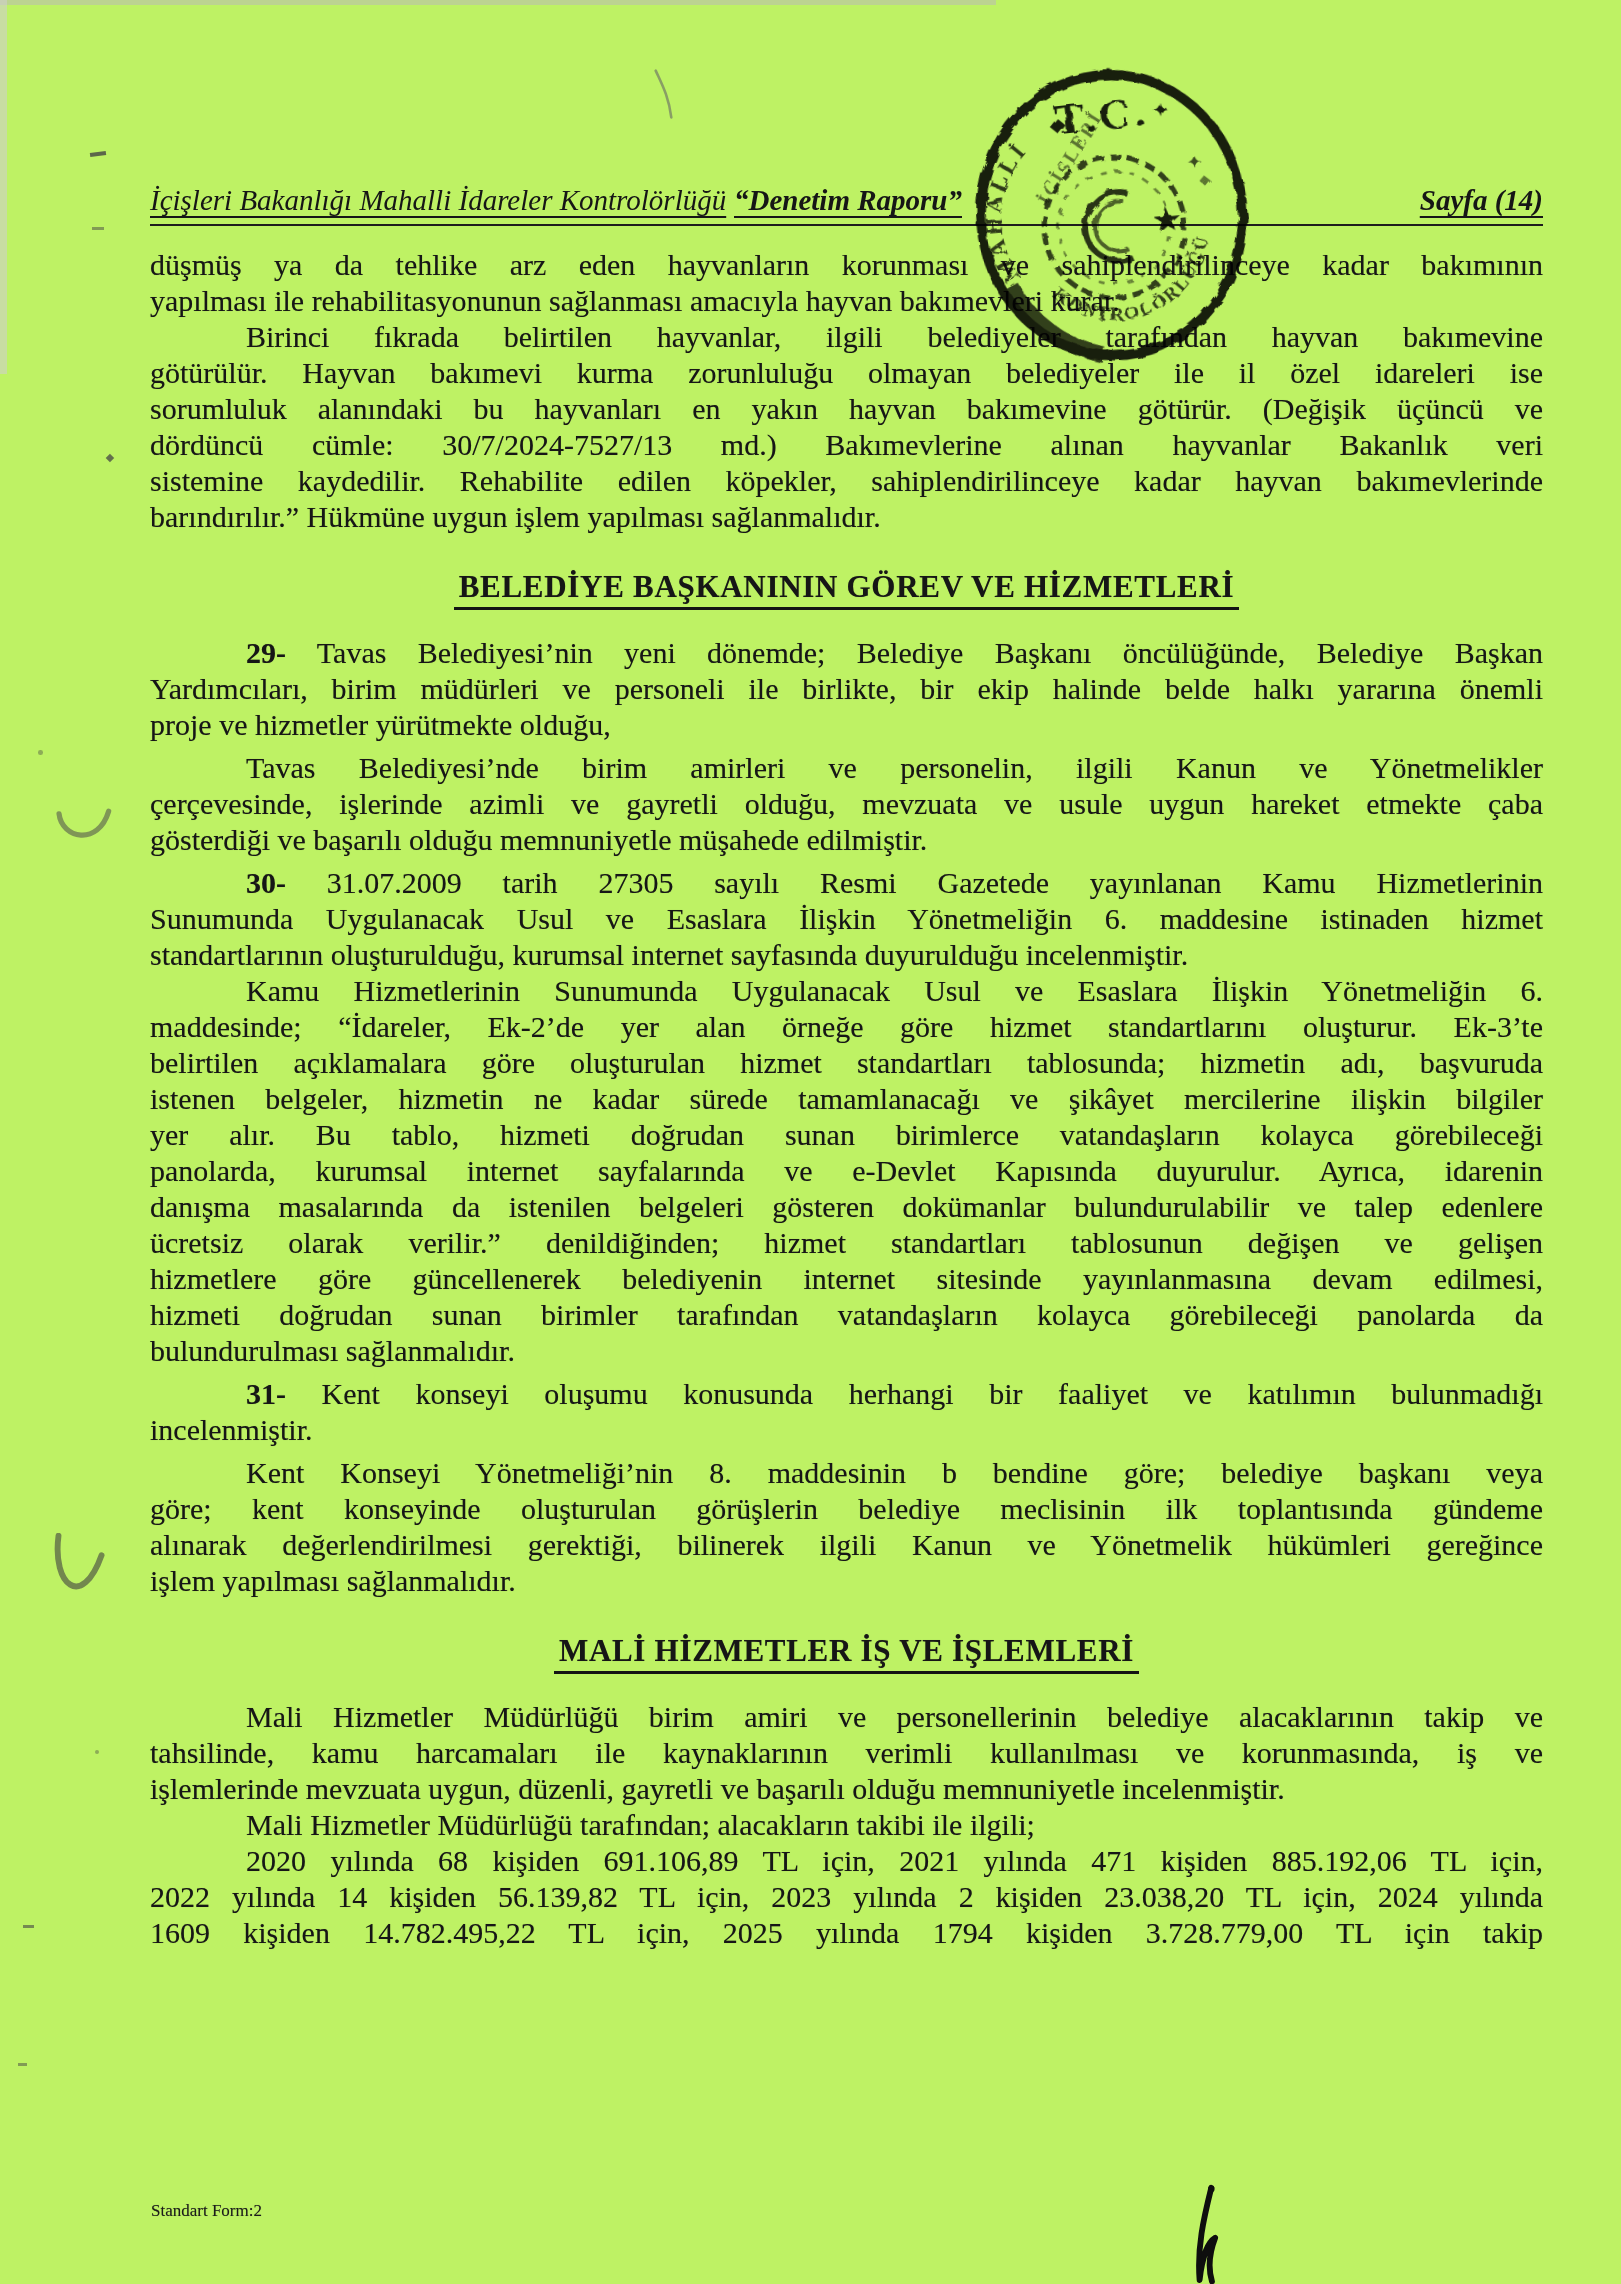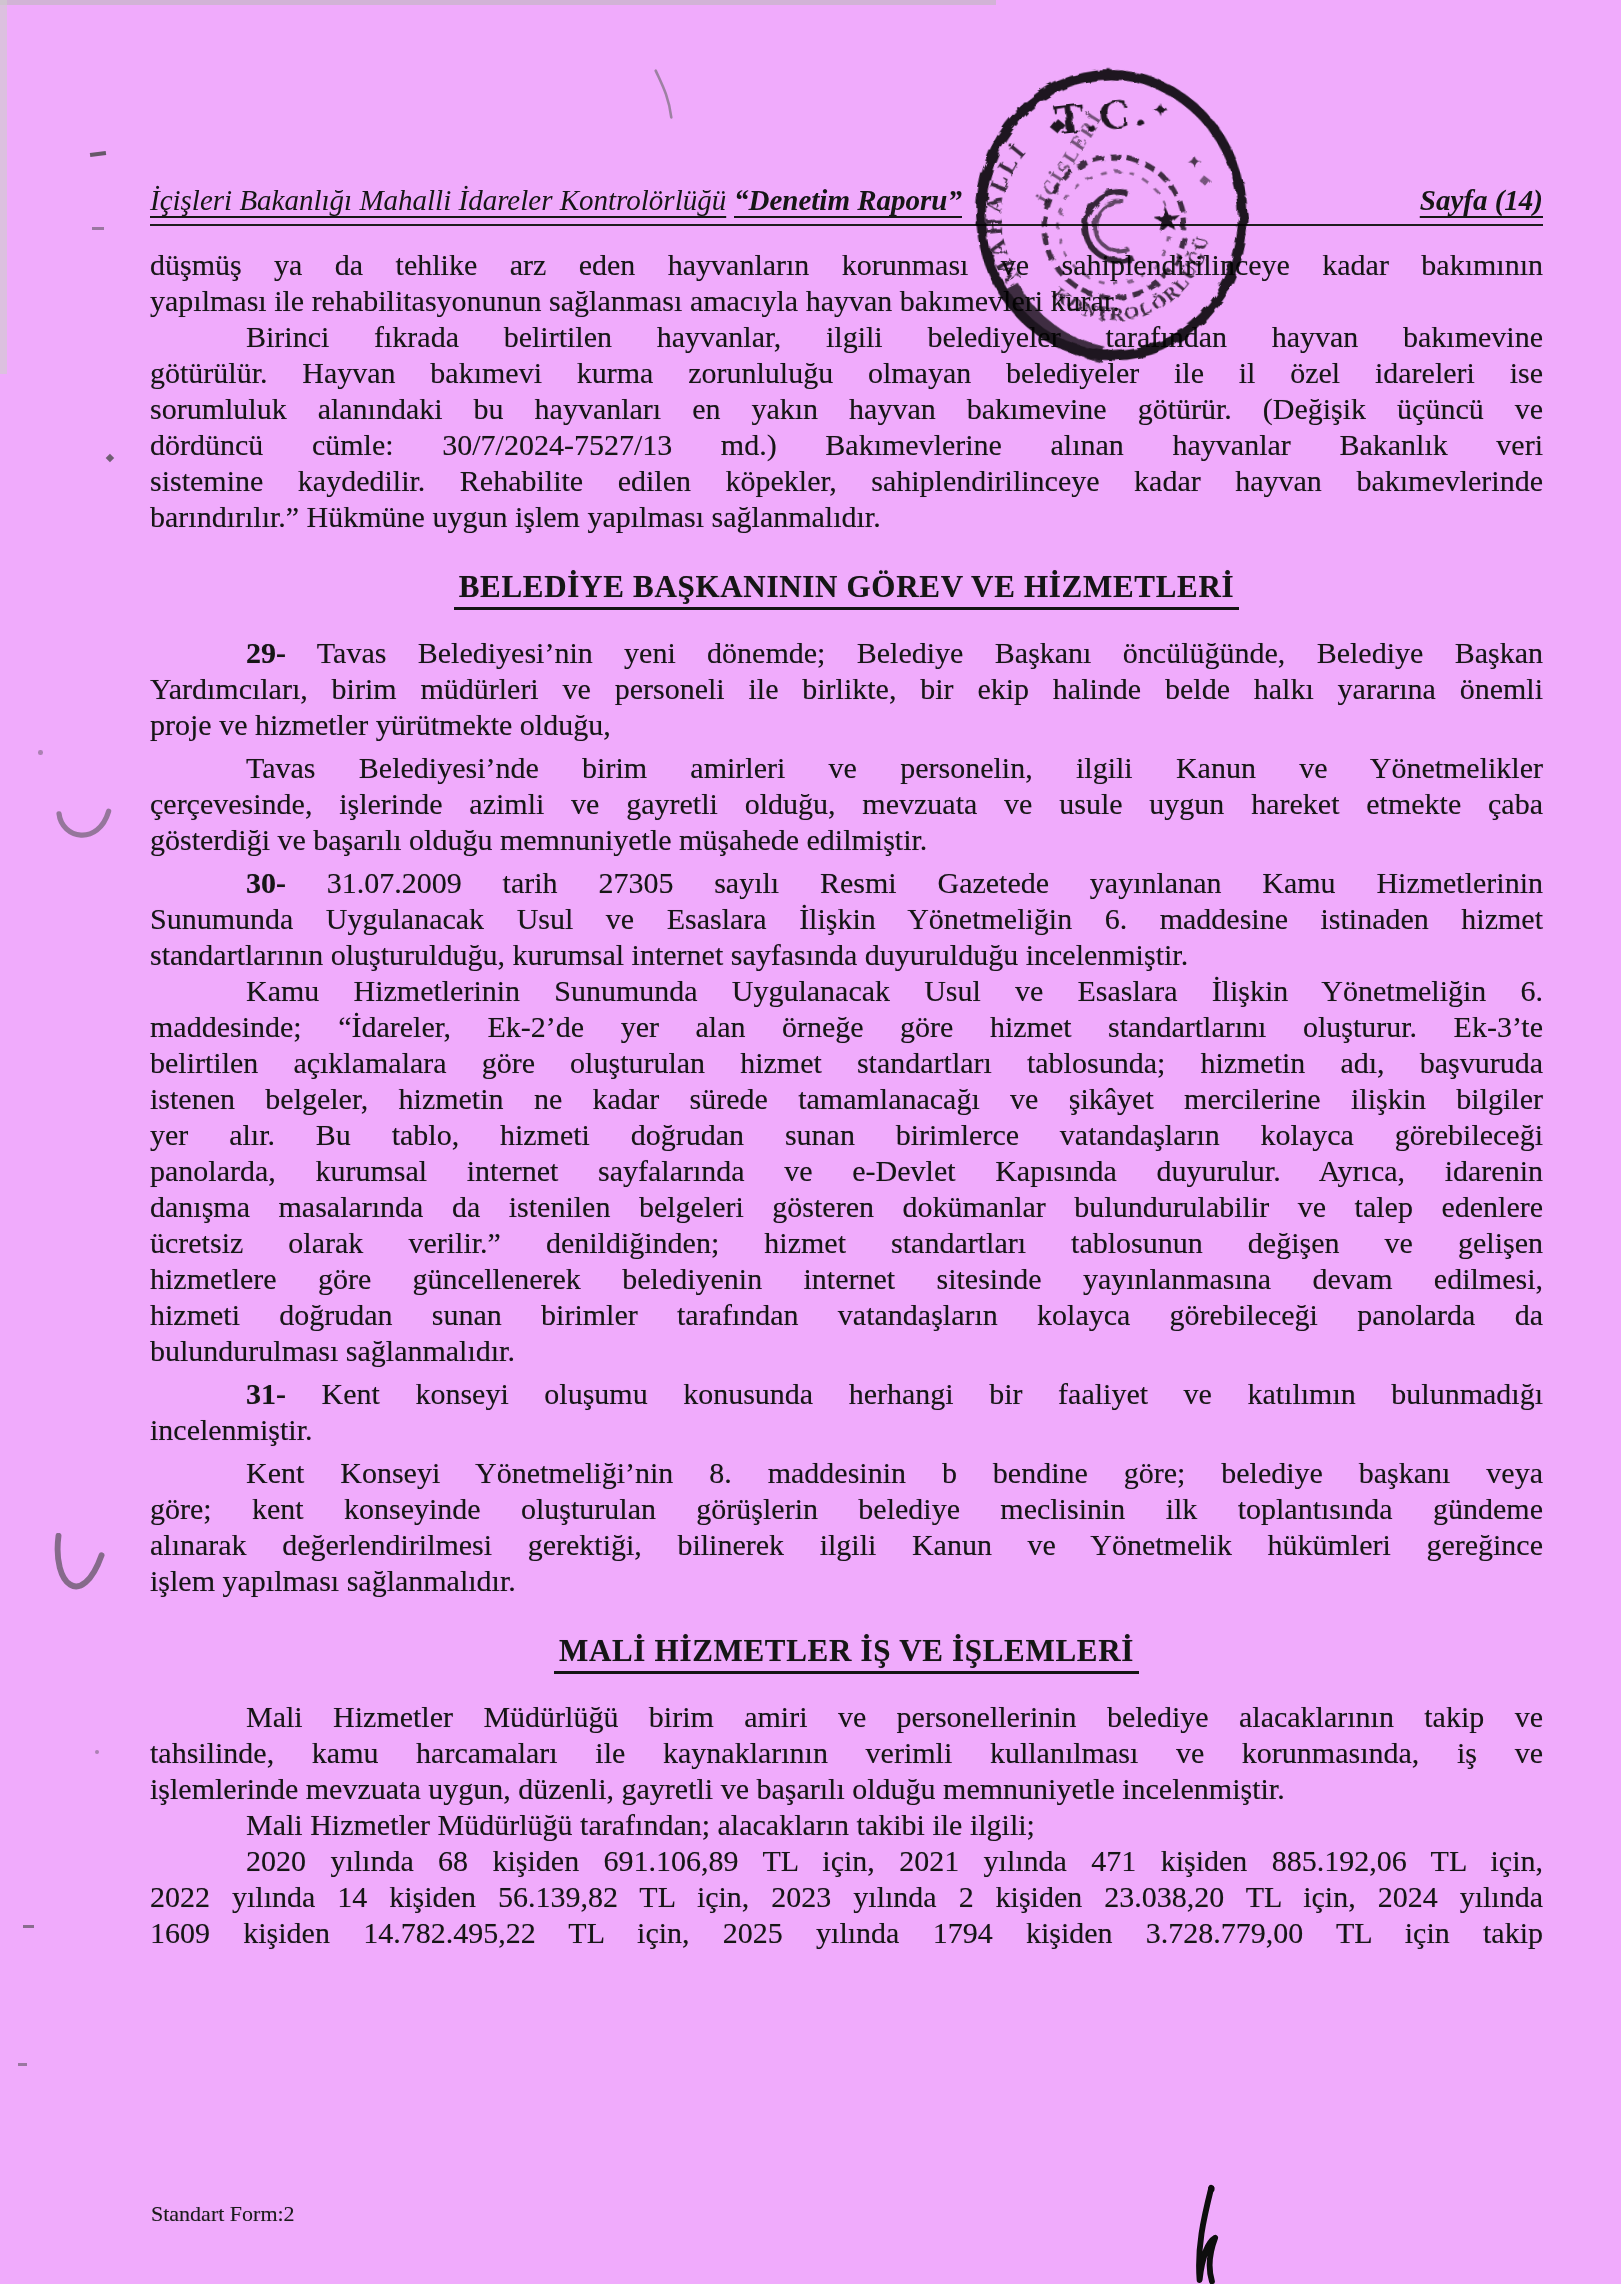--- a/index.html
+++ b/index.html
@@ -1,18 +1,18 @@
 <!DOCTYPE html>
 <html style="font-size:10.4px"><head>
 <meta charset="utf-8">
 <style>
   html,body { margin:0; padding:0; background:#ffffff; }
   .page {
     position:relative; width:1622px; height:2284px;
-    background:#f0abfc; overflow:hidden;
+    background:#bef264; overflow:hidden;
     font-family:"Liberation Serif", serif; color:#161616;
   }
   
   .edge-top  { position:absolute; left:0; top:0; width:996px; height:4.6px; background:#b9b9b6; opacity:.55; }
   .edge-left { position:absolute; left:0; top:0; width:7.2px; height:374px; background:#cfcfcc; opacity:.6; }
 
   
   .header {
     position:absolute; left:150px; top:184px; width:1393px;
     display:flex; justify-content:space-between; align-items:baseline;
@@ -38,21 +38,21 @@
   .heading-text {
     font-weight:bold; font-size:31px; letter-spacing:0.7px;
     border-bottom:3.9px solid #141414; padding:0 5.2px 3.3px;margin-top:44px;
   }
 
   
   .stamp { position:absolute; left:965px; top:61px; width:294px; height:311px;
            mix-blend-mode:multiply; opacity:.92; transform:rotate(-6deg); }
 
   
-  .footer-label { position:absolute; left:151px; top:2201px; font-size:22px;
+  .footer-label { position:absolute; left:151px; top:2201px; font-size:17px;
                   font-family:"Liberation Serif", serif; color:#1b1b1b;
                   text-shadow:0 0 0.7px rgba(0,0,0,.3); }
 
   .sig { position:absolute; left:1171px; top:2181px; }
 
   
   .mark { position:absolute; background:#444; }
   .m1 { left:90px; top:152px;  width:15.6px; height:3.9px; transform:rotate(-7deg); opacity:.8; }
   .m2 { left:92px; top:227px;  width:11.7px; height:2.6px; opacity:.5; }
   .m3 { left:107px; top:455px;  width:5.9px;  height:5.9px; transform:rotate(45deg); opacity:.75; }

